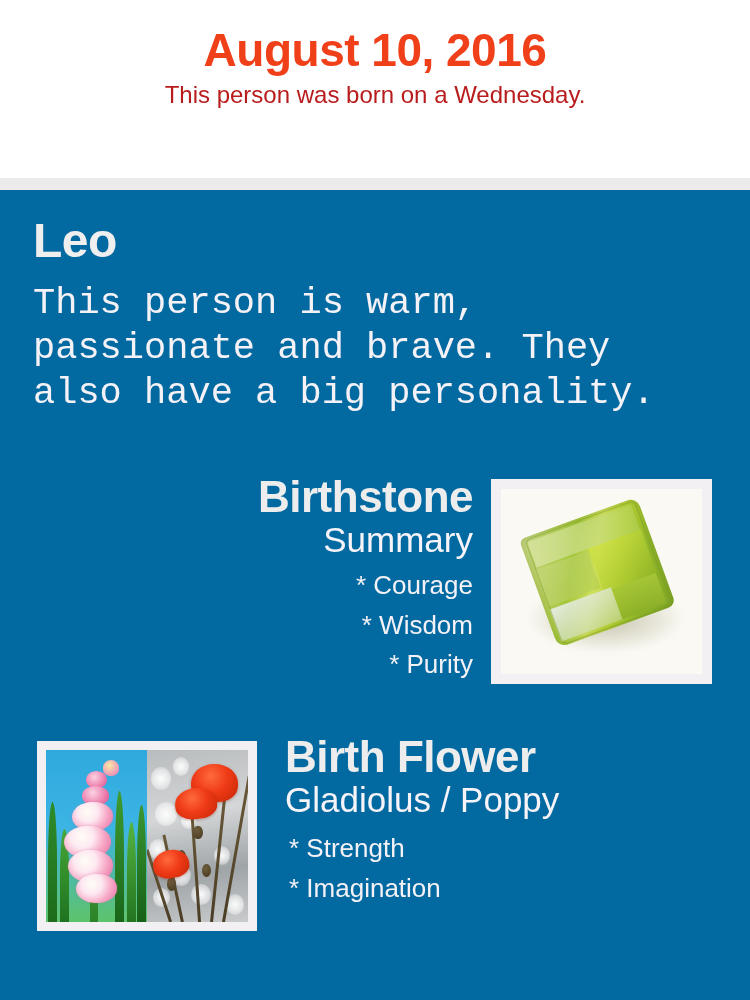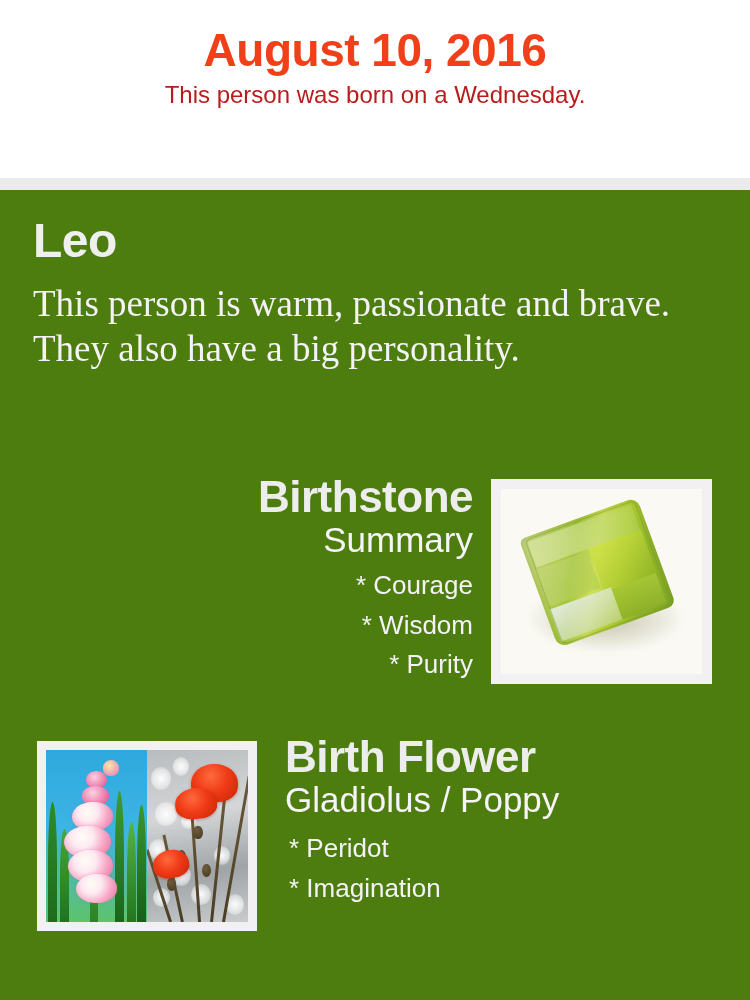--- a/index.html
+++ b/index.html
@@ -68,21 +68,21 @@
     background: #EBEBEB;
   }
 
   
   .body-panel {
     position: absolute;
     left: 0;
     top: 190px;
     width: 750px;
     height: 810px;
-    background: #4d7c0f;
+    background: #0369a1;
   }
 
   
   .zodiac {
     position: absolute;
     left: 33px;
     top: 27px;
     width: 680px;
   }
   .zodiac-title {
@@ -91,21 +91,21 @@
     font-size: 48px;
     font-weight: bold;
     line-height: 1.0;
     color: #EFEFEF;
     letter-spacing: -0.5px;
   }
   .zodiac-desc {
     margin: 0;
     padding-top: 16px;
     width: 650px;
-    font-family: Liberation Serif, serif;
+    font-family: Liberation Mono, monospace;
     font-size: 37px;
     font-weight: normal;
     line-height: 1.22;
     color: #F4F2F6;
   }
 
   
   .birthstone {
     position: absolute;
     left: 33px;
@@ -360,21 +360,21 @@
         <li>* Courage</li>
         <li>* Wisdom</li>
         <li>* Purity</li>
       </ul>
     </div>
 
     <div class="birthflower">
       <div class="section-heading">Birth Flower</div>
       <div class="section-sub">Gladiolus / Poppy</div>
       <ul class="trait-list">
-        <li>* Peridot</li>
+        <li>* Strength</li>
         <li>* Imagination</li>
       </ul>
     </div>
 
     <div class="photo-frame frame-stone">
       <div class="photo-inner gem-scene">
         <div class="gem-shadow"></div>
         <div class="gem-body">
           <div class="gem-facet gem-f1"></div>
           <div class="gem-facet gem-f2"></div>

